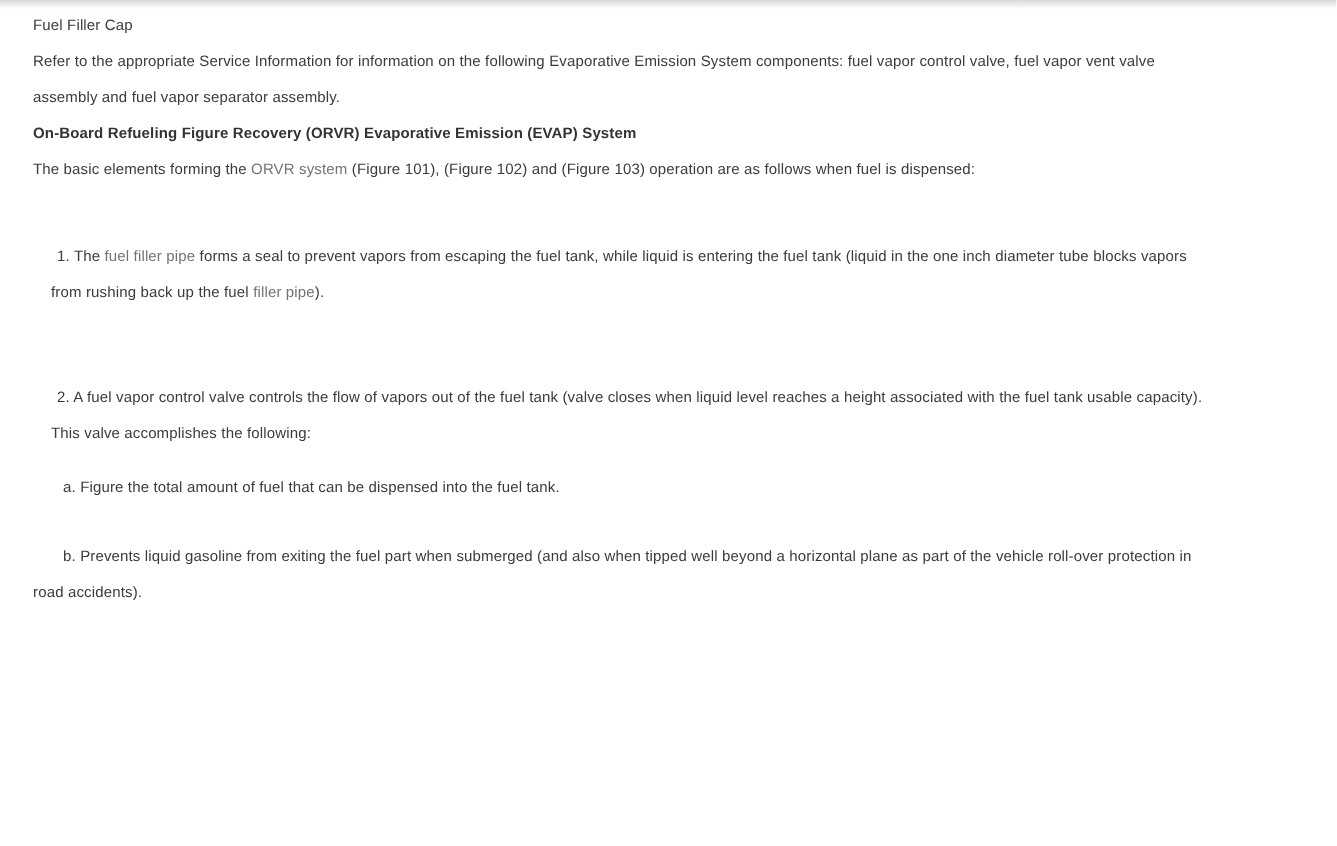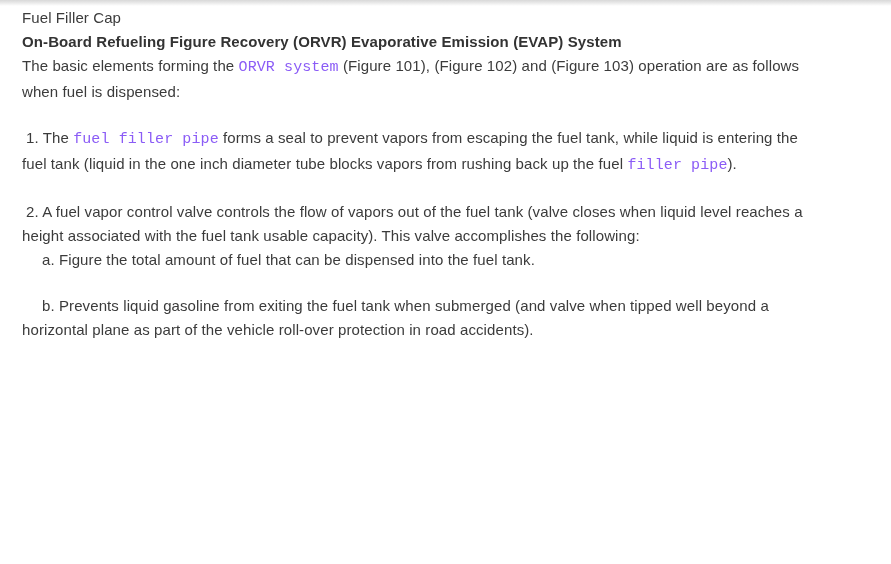--- a/index.html
+++ b/index.html
@@ -25,72 +25,72 @@
   }
   #doc {
     position: absolute;
     top: 6px;
     left: 0;
     width: 891px;
   }
   .block {
     padding-left: 22px;
     padding-right: 76px;
-    font-size: 15px;
+    font-size: 10px;
     line-height: 24px;
     color: #3b3b3b;
     letter-spacing: 0.1px;
   }
   .para { margin: 0; }
   .heading-bold {
     margin: 0;
     font-weight: bold;
     color: #333333;
   }
   .gap { height: 22px; }
   .numbered {
-    margin: 0;
+    margin: 12px;
     text-indent: 4px;
   }
   .lettered {
     margin: 0;
     text-indent: 20px;
   }
   a.link {
-    color: #8b5cf6;
+    color: #737373;
     text-decoration: none;
     cursor: pointer;
-    font-family: Liberation Mono, monospace;
   }
   .t { white-space: pre-wrap; }
 </style>
 </head>
 <body>
 
 <div id="top-edge"></div>
 
 <div id="doc">
 
   <p class="block para">Fuel Filler Cap</p>
 
+  <p class="block para">Refer to the appropriate Service Information for information on the following Evaporative Emission System components: fuel vapor control valve, fuel vapor vent valve assembly and fuel vapor separator assembly.</p>
 
   <p class="block heading-bold">On-Board Refueling Figure Recovery (ORVR) Evaporative Emission (EVAP) System</p>
 
   <p class="block para"><span class="t">The basic elements forming the </span><a class="link">ORVR system</a><span class="t"> (Figure 101), (Figure 102) and (Figure 103) operation are as follows when fuel is dispensed:</span></p>
 
   <div class="gap"></div>
 
   <p class="block numbered"><span class="t">1. </span><span class="t">The </span><a class="link">fuel filler pipe</a><span class="t"> forms a seal to prevent vapors from escaping the fuel tank, while liquid is entering the fuel tank (liquid in the one inch diameter tube blocks vapors from rushing back up the fuel </span><a class="link">filler pipe</a><span class="t">).</span></p>
 
   <div class="gap"></div>
 
   <p class="block numbered"><span class="t">2. </span><span class="t">A fuel vapor control valve controls the flow of vapors out of the fuel tank (valve closes when liquid level reaches a height associated with the fuel tank usable capacity). This valve accomplishes the following:</span></p>
 
   <p class="block lettered">a. Figure the total amount of fuel that can be dispensed into the fuel tank.</p>
 
   <div class="gap"></div>
 
-  <p class="block lettered">b. Prevents liquid gasoline from exiting the fuel tank when submerged (and valve when tipped well beyond a horizontal plane as part of the vehicle roll-over protection in road accidents).</p>
+  <p class="block lettered">b. Prevents liquid gasoline from exiting the fuel part when submerged (and also when tipped well beyond a horizontal plane as part of the vehicle roll-over protection in road accidents).</p>
 
   <div class="gap"></div>
 
 
 </div>
 
 </body></html>

